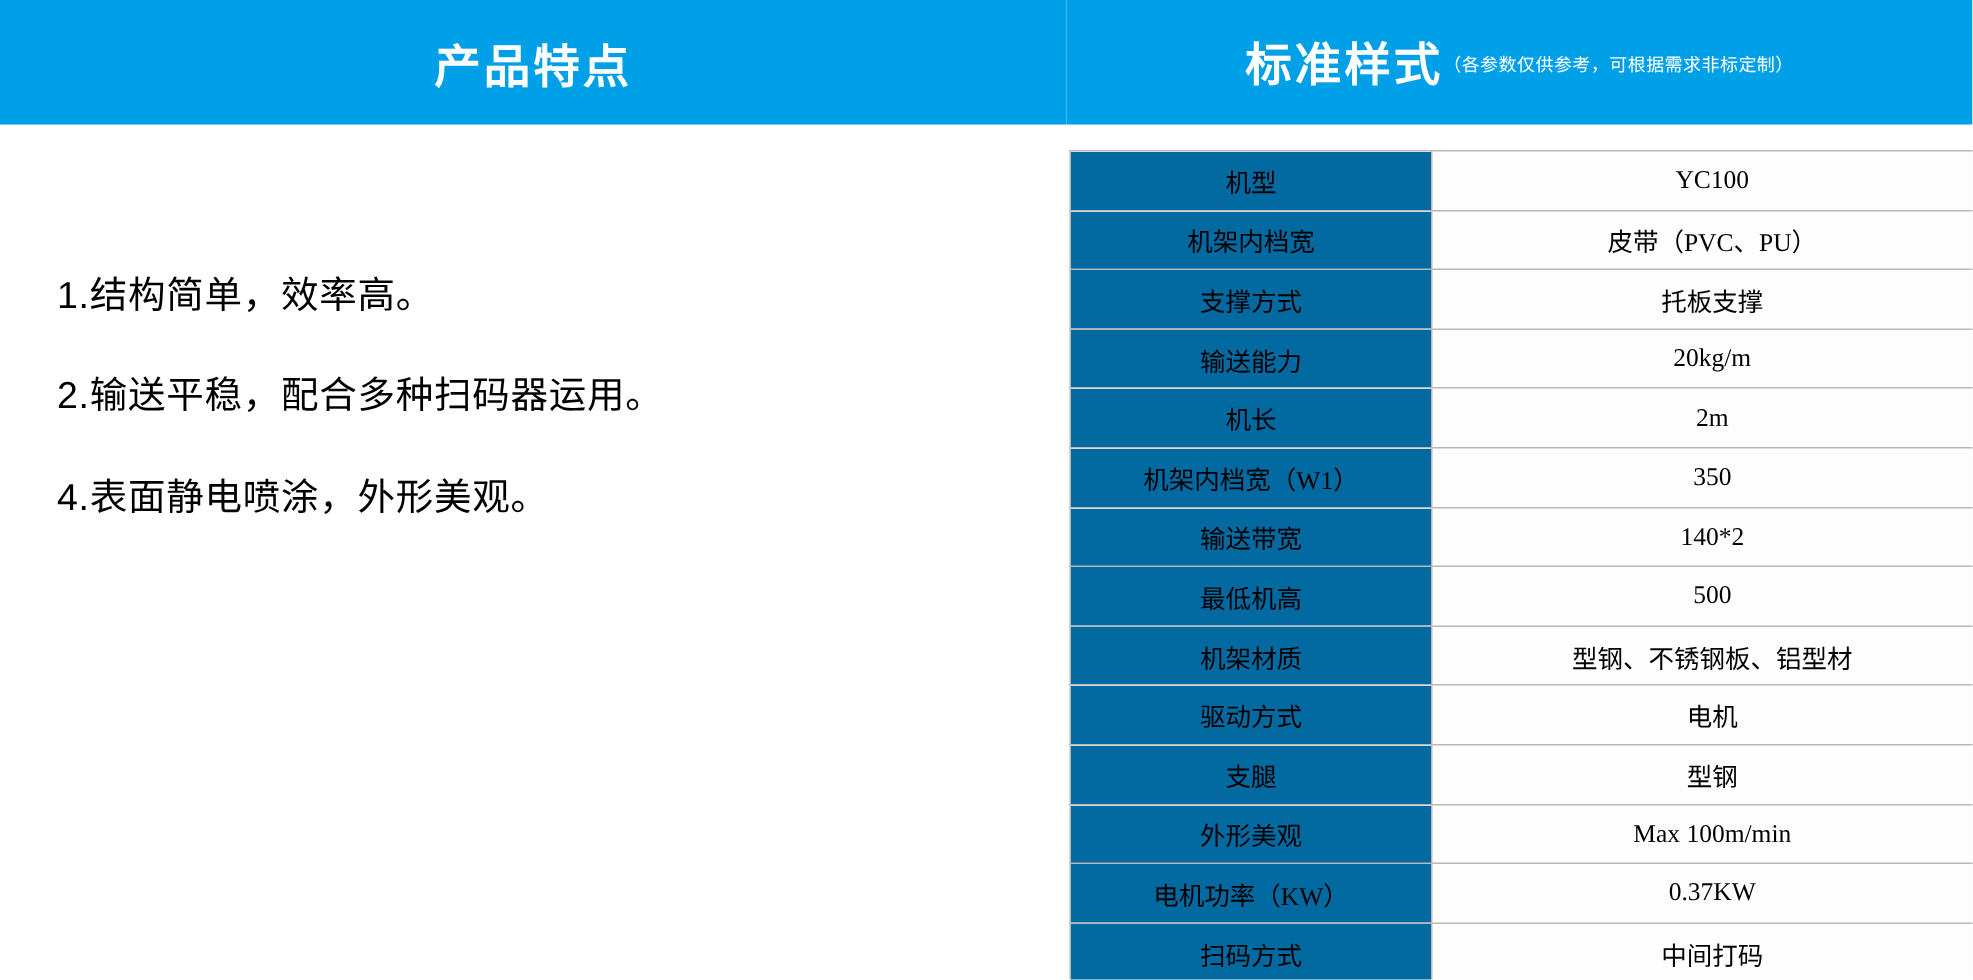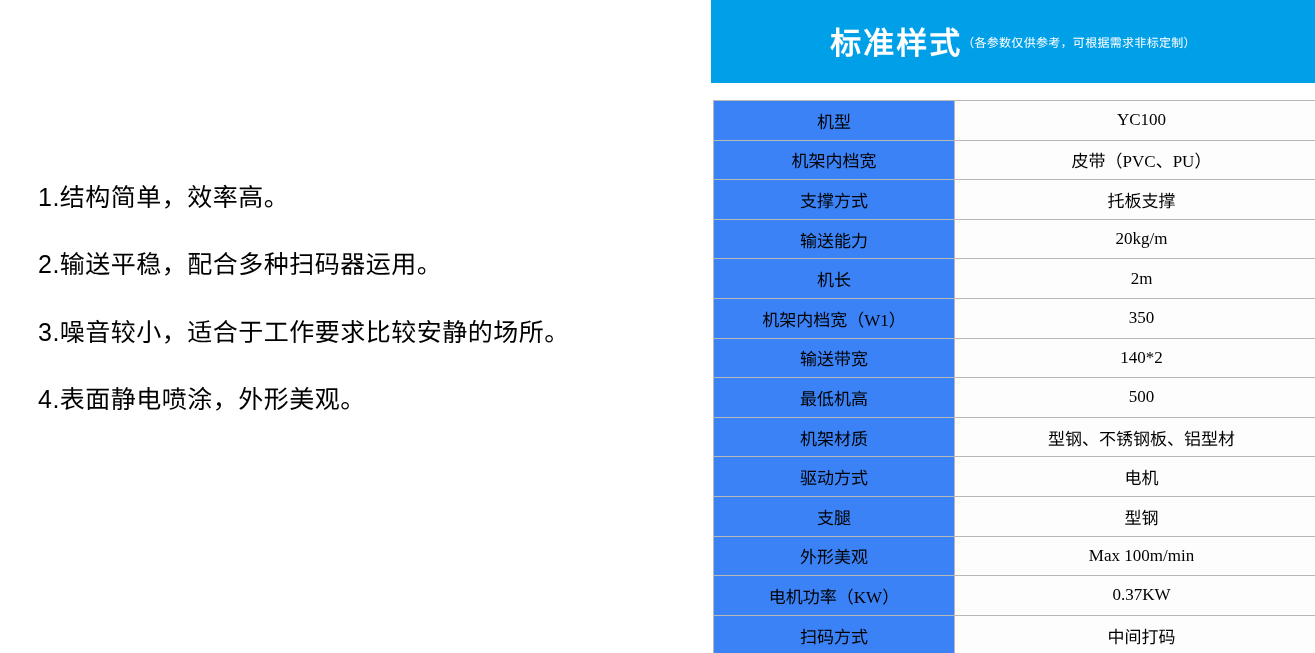--- a/index.html
+++ b/index.html
@@ -105,38 +105,40 @@
     vertical-align: middle;
     font-family: "Liberation Serif", "DejaVu Serif", serif;
     font-size: 17px;
     color: #000;
     padding: 0 4px;
     white-space: nowrap;
     overflow: hidden;
   }
   .spec-table td.label-cell {
     width: 232px;
-    background: #3b82f6;
+    background: #0369a1;
     text-align: center;
   }
   .spec-table td.value-cell {
     width: 365px;
     background: #fdfdfd;
   }
 </style>
 </head>
 <body>
 
 <div class="page">
 
   <div class="left-col">
+    <div class="banner">
+      <div class="banner-title">产品特点</div>
+    </div>
     <div class="features">
       <div class="feature-item">1.结构简单，效率高。</div>
       <div class="feature-item">2.输送平稳，配合多种扫码器运用。</div>
-      <div class="feature-item">3.噪音较小，适合于工作要求比较安静的场所。</div>
       <div class="feature-item">4.表面静电喷涂，外形美观。</div>
     </div>
   </div>
 
   <div class="right-col">
     <div class="banner-right">
       <div class="banner-title">标准样式</div>
       <div class="banner-sub">（各参数仅供参考，可根据需求非标定制）</div>
     </div>
 

